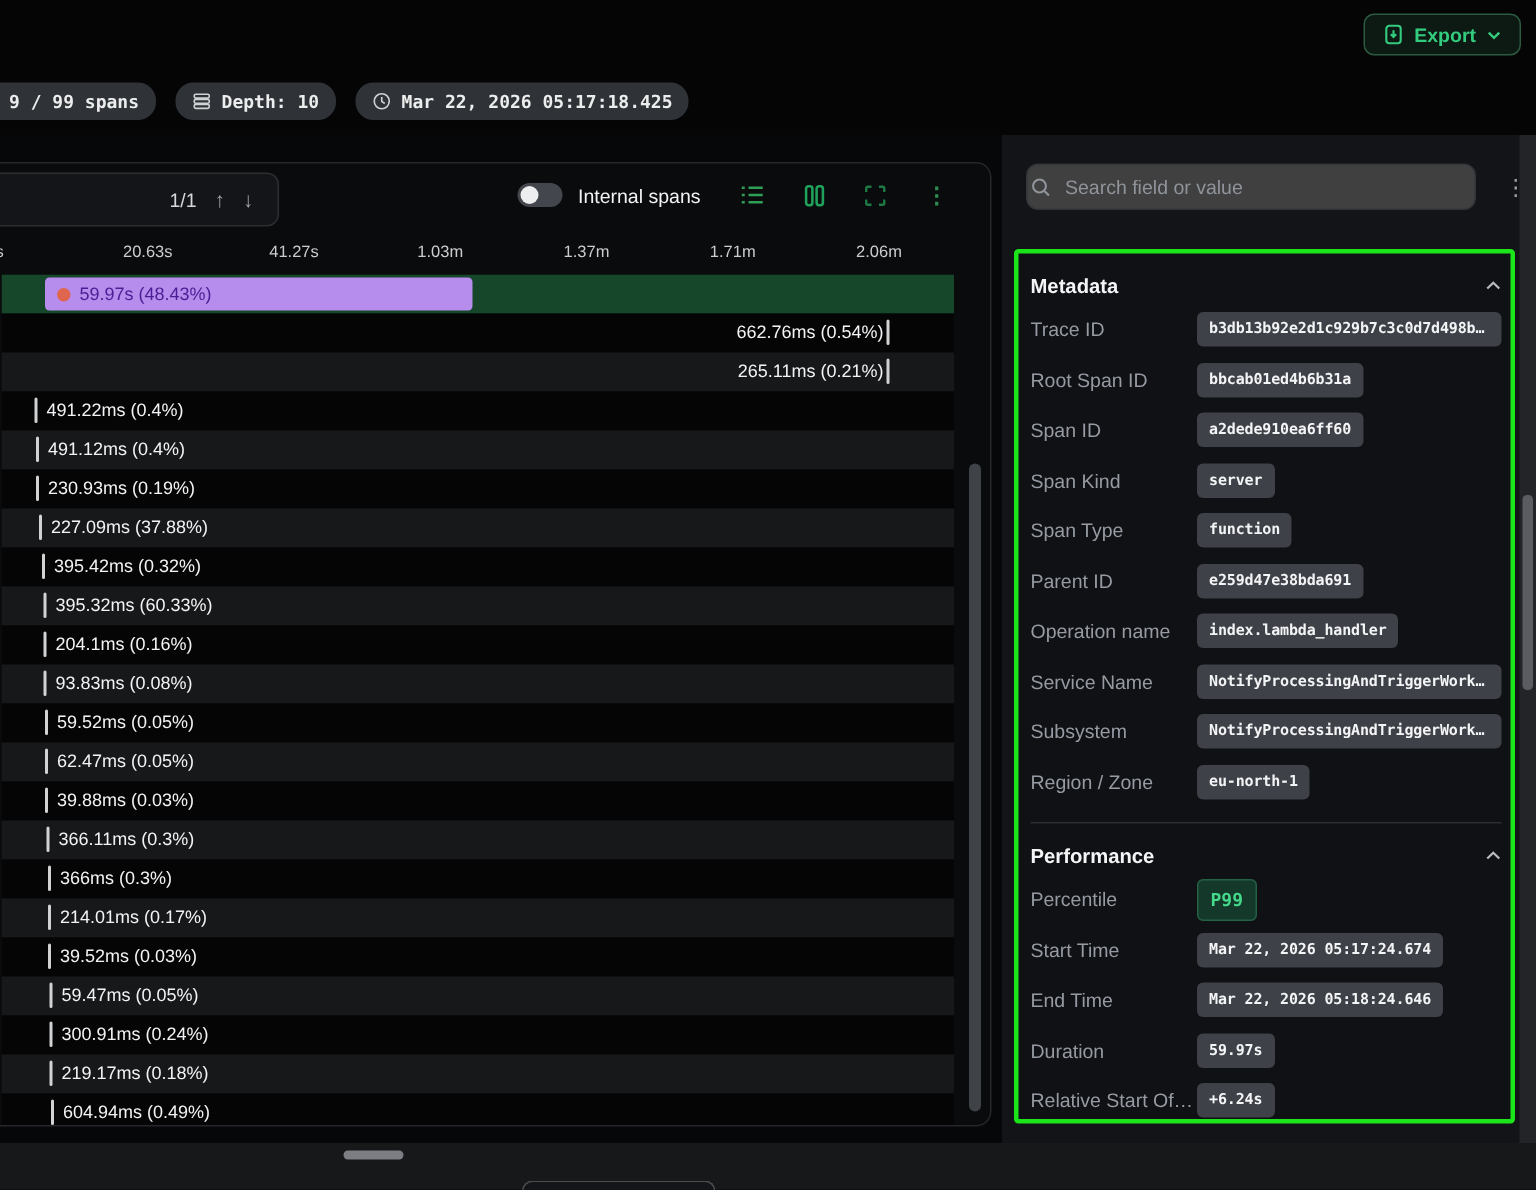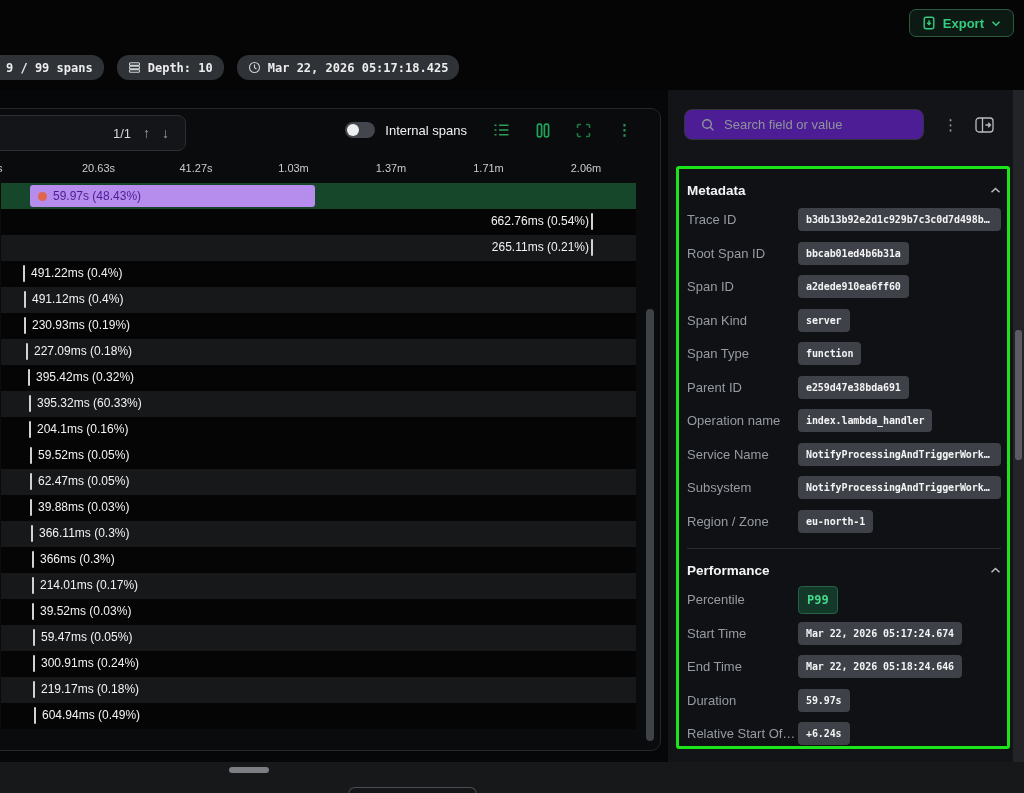--- a/index.html
+++ b/index.html
@@ -46,22 +46,22 @@
     border-radius:3px; display:flex; align-items:center; gap:6px; padding-left:8px; cursor:pointer; }
   .span-bar .dot { width:9px; height:9px; border-radius:50%; background:#e0654d; flex:none; }
   .span-bar .lbl { color:#4c1d95; font-size:12px; white-space:nowrap; }
   .wf-scroll { position:absolute; left:661px; top:200px; width:8px; height:432px; background:#3f4246; border-radius:4px; cursor:pointer; }
 
   
   #inspector { position:absolute; left:668px; top:90px; width:356px; height:672px; background:#131417; }
   .insp-scrolltrack { position:absolute; right:0; top:0; width:11px; height:672px; background:#222428; }
   .insp-scrollthumb { position:absolute; right:2px; top:240px; width:7px; height:130px; background:#5a5c61; border-radius:3px; cursor:pointer; }
   .search-row { position:absolute; left:16px; top:19px; display:flex; align-items:center; }
-  .search-box { width:240px; height:31px; background:#4c1d95; border:1px solid #33353a; border-radius:8px;
-    display:flex; align-items:center; gap:9px; padding:0 16px; cursor:text; }
+  .search-box { width:300px; height:31px; background:#404040; border:1px solid #33353a; border-radius:8px;
+    display:flex; align-items:center; gap:9px; padding:0 2px; cursor:text; }
   .search-box input { background:transparent; border:none; outline:none; color:#dfe1e3; font-size:13px; width:100%;
     font-family:"Liberation Sans", sans-serif; }
   .search-box input::placeholder { color:#8f949b; }
   .insp-kebab { margin-left:19px; color:#9ea1a6; font-size:15px; cursor:pointer; letter-spacing:0; }
 
   .green-box { position:absolute; left:8px; top:76px; width:334px; height:583px; border:3px solid #1be41b;
     border-radius:3px; background:#101114; overflow:hidden; padding:8px 6px 0 8px; }
   .sec-title-row { display:flex; align-items:center; justify-content:space-between; height:26px; cursor:pointer; }
   .sec-title { color:#f4f5f6; font-size:13.5px; font-weight:bold; }
   .field-row { display:flex; align-items:center; height:33.5px; }
@@ -187,33 +187,37 @@
       <div class="row alt">
         <span class="tickbar" style="left: 23px;"></span>
         <span class="dur" style="left: 31px;">491.12ms (0.4%)</span>
       </div>
       <div class="row dark">
         <span class="tickbar" style="left: 23px;"></span>
         <span class="dur" style="left: 31px;">230.93ms (0.19%)</span>
       </div>
       <div class="row alt">
         <span class="tickbar" style="left: 25px;"></span>
-        <span class="dur" style="left: 33px;">227.09ms (0.18%)</span>
+        <span class="dur" style="left: 33px;">227.09ms (37.88%)</span>
       </div>
       <div class="row dark">
         <span class="tickbar" style="left: 27px;"></span>
         <span class="dur" style="left: 35px;">395.42ms (0.32%)</span>
       </div>
       <div class="row alt">
         <span class="tickbar" style="left: 28px;"></span>
         <span class="dur" style="left: 36px;">395.32ms (60.33%)</span>
       </div>
       <div class="row dark">
         <span class="tickbar" style="left: 28px;"></span>
         <span class="dur" style="left: 36px;">204.1ms (0.16%)</span>
+      </div>
+      <div class="row alt">
+        <span class="tickbar" style="left: 28px;"></span>
+        <span class="dur" style="left: 36px;">93.83ms (0.08%)</span>
       </div>
       <div class="row dark">
         <span class="tickbar" style="left: 29px;"></span>
         <span class="dur" style="left: 37px;">59.52ms (0.05%)</span>
       </div>
       <div class="row alt">
         <span class="tickbar" style="left: 29px;"></span>
         <span class="dur" style="left: 37px;">62.47ms (0.05%)</span>
       </div>
       <div class="row dark">

